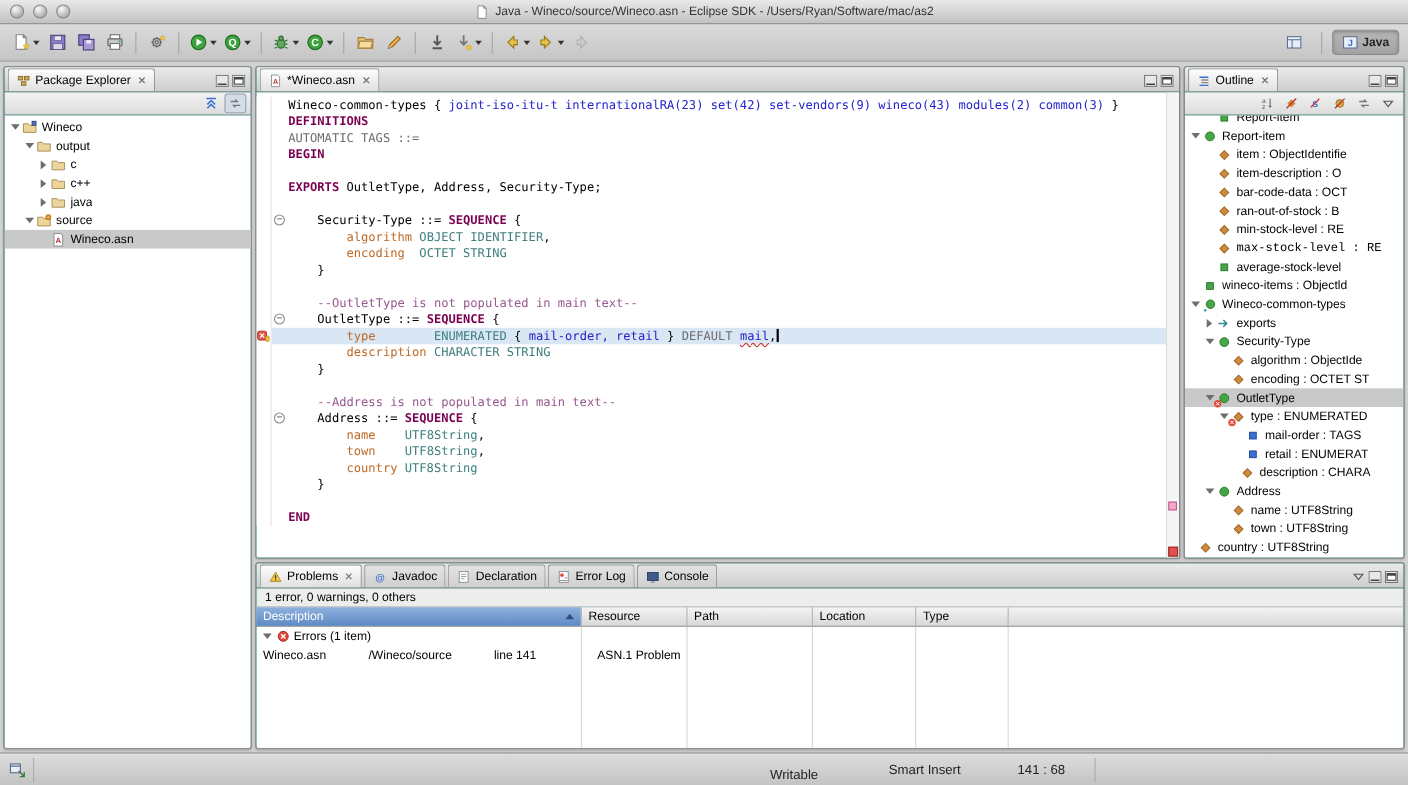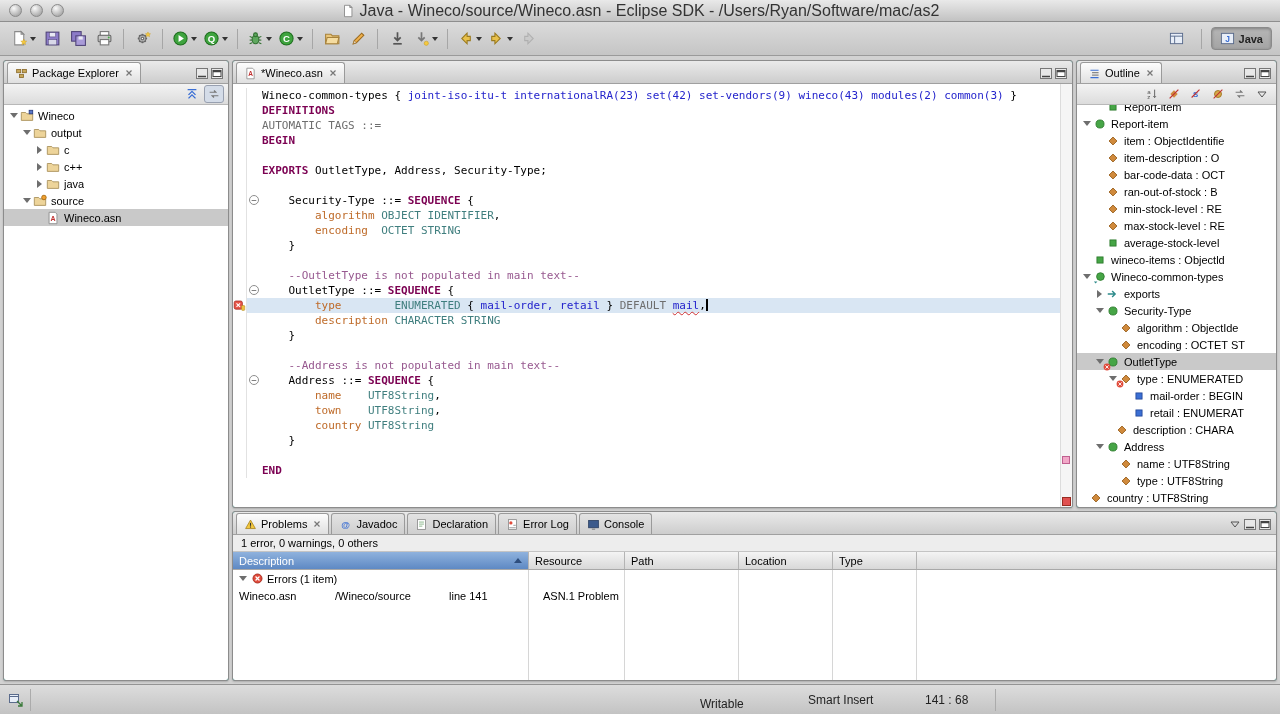--- a/index.html
+++ b/index.html
@@ -7,21 +7,21 @@
 body{font-family:"Liberation Sans",sans-serif;background:#D2D2D2;position:relative;color:#000;}
 .svgi{display:block;width:16px;height:16px;}
 .svgw{display:block;width:12px;height:11px;}
 .svgx{display:block;width:8px;height:8px;}
 .svgb{display:block;width:8px;height:8px;}
 
 
 .titlebar{height:22px;background:linear-gradient(#E9E9E9,#C2C2C2);border-bottom:1px solid #8E8E8E;position:relative;display:flex;align-items:center;}
 .lights{position:absolute;left:9px;top:4px;display:flex;gap:8px;}
 .light{width:13px;height:13px;border-radius:50%;border:1px solid #8A8A8A;background:radial-gradient(circle at 35% 30%,#FAFAFA,#ABABAB 75%);}
-.title{flex:1;display:flex;justify-content:center;align-items:center;gap:5px;font-size:16px;color:#333;}
+.title{flex:1;display:flex;justify-content:center;align-items:center;gap:5px;font-size:11px;color:#333;}
 .title .svgi{width:14px;height:14px;}
 
 
 .toolbar{height:34px;background:linear-gradient(#DBDBDB,#C5C5C5);border-bottom:1px solid #9A9A9A;display:flex;align-items:center;padding:0 8px;}
 .tb-left{display:flex;align-items:center;}
 .tbtn{height:25px;min-width:24px;display:flex;align-items:center;justify-content:center;padding:0 2px;border-radius:3px;margin:0 1px;}
 .tbtn .svgi{width:17px;height:17px;}
 .tbtn.disabled{opacity:.45;}
 .dd{width:0;height:0;border-left:3px solid transparent;border-right:3px solid transparent;border-top:4px solid #333;margin-left:2px;}
 .tb-sep{width:1px;height:20px;background:#A6A6A6;margin:0 6px;flex:none;}
@@ -782,21 +782,21 @@
             </div>
             <div class="trow" style="padding-left: 17px;">
               <span class="expander blank"></span>
               <span class="ticon">
                 <svg viewBox="0 0 16 16" class="svgi">
                   <rect x="4.8" y="4.8" width="6.4" height="6.4" transform="rotate(45 8 8)" fill="#D08A3C" stroke="#9A6220"></rect>
                 </svg>
               </span>
               <span class="tlabel">min-stock-level : RE</span>
             </div>
-            <div class="trow" style="padding-left: 17px;">
+            <div class="trow" style="padding-left: 17px; font-family: Liberation Mono, monospace;">
               <span class="expander blank"></span>
               <span class="ticon">
                 <svg viewBox="0 0 16 16" class="svgi">
                   <rect x="4.8" y="4.8" width="6.4" height="6.4" transform="rotate(45 8 8)" fill="#D08A3C" stroke="#9A6220"></rect>
                 </svg>
               </span>
               <span class="tlabel">max-stock-level : RE</span>
             </div>
             <div class="trow" style="padding-left: 17px;">
               <span class="expander blank"></span>
@@ -892,32 +892,32 @@
               </span>
               <span class="tlabel">type : ENUMERATED</span>
             </div>
             <div class="trow" style="padding-left: 43px;">
               <span class="expander blank"></span>
               <span class="ticon">
                 <svg viewBox="0 0 16 16" class="svgi">
                   <rect x="4.5" y="4.5" width="7" height="7" fill="#3B6FD4" stroke="#24489A"></rect>
                 </svg>
               </span>
-              <span class="tlabel">mail-order : BEGIN</span>
+              <span class="tlabel">mail-order : TAGS</span>
             </div>
             <div class="trow" style="padding-left: 43px;">
               <span class="expander blank"></span>
               <span class="ticon">
                 <svg viewBox="0 0 16 16" class="svgi">
                   <rect x="4.5" y="4.5" width="7" height="7" fill="#3B6FD4" stroke="#24489A"></rect>
                 </svg>
               </span>
               <span class="tlabel">retail : ENUMERAT</span>
             </div>
-            <div class="trow" style="padding-left: 26px;">
+            <div class="trow" style="padding-left: 38px;">
               <span class="expander blank"></span>
               <span class="ticon">
                 <svg viewBox="0 0 16 16" class="svgi">
                   <rect x="4.8" y="4.8" width="6.4" height="6.4" transform="rotate(45 8 8)" fill="#D08A3C" stroke="#9A6220"></rect>
                 </svg>
               </span>
               <span class="tlabel">description : CHARA</span>
             </div>
             <div class="trow" style="padding-left: 17px;">
               <span class="expander down"></span>
@@ -937,21 +937,21 @@
               </span>
               <span class="tlabel">name : UTF8String</span>
             </div>
             <div class="trow" style="padding-left: 30px;">
               <span class="expander blank"></span>
               <span class="ticon">
                 <svg viewBox="0 0 16 16" class="svgi">
                   <rect x="4.8" y="4.8" width="6.4" height="6.4" transform="rotate(45 8 8)" fill="#D08A3C" stroke="#9A6220"></rect>
                 </svg>
               </span>
-              <span class="tlabel">type : UTF8String</span>
+              <span class="tlabel">town : UTF8String</span>
             </div>
             <div class="trow" style="">
               <span class="expander blank"></span>
               <span class="ticon">
                 <svg viewBox="0 0 16 16" class="svgi">
                   <rect x="4.8" y="4.8" width="6.4" height="6.4" transform="rotate(45 8 8)" fill="#D08A3C" stroke="#9A6220"></rect>
                 </svg>
               </span>
               <span class="tlabel">country : UTF8String</span>
             </div>

